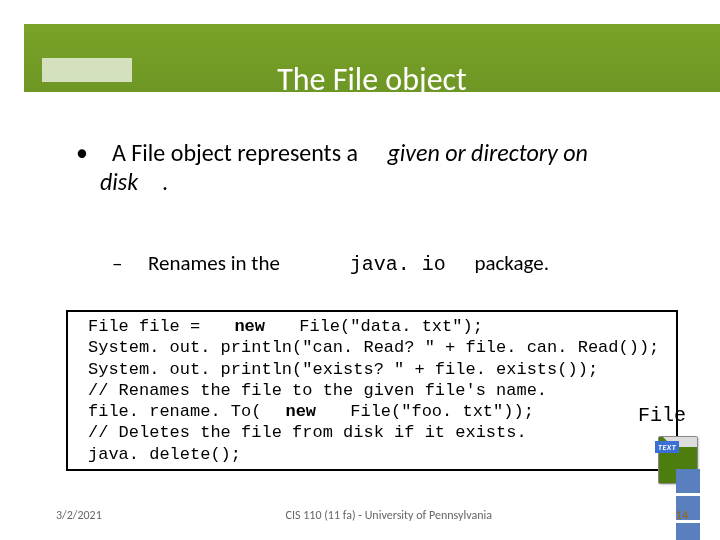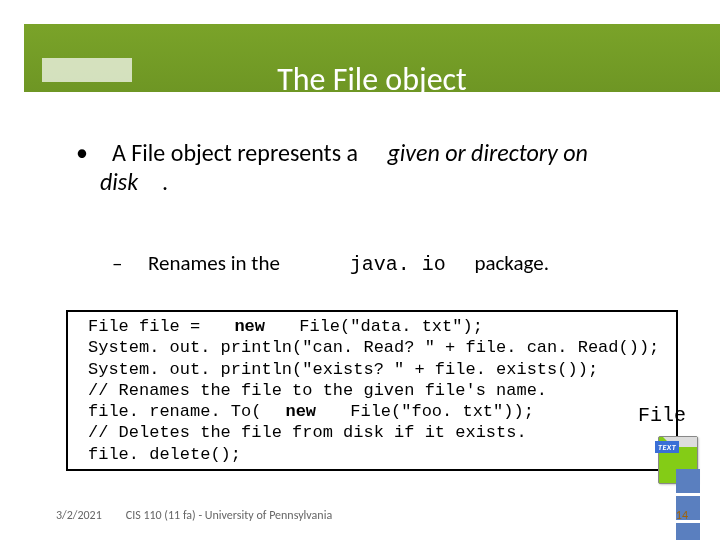--- a/index.html
+++ b/index.html
@@ -81,21 +81,21 @@
   .text-icon {
     position: absolute;
     right: 42px;
     top: 412px;
     width: 44px;
     height: 50px;
   }
   .text-icon .page {
     width: 40px;
     height: 48px;
-    background: #84cc16;
+    background: #4d7c0f;
     border: 1px solid #888;
     border-radius: 2px;
     position: relative;
     box-shadow: 1px 1px 2px rgba(0,0,0,0.2);
     font-style: italic;
   }
   .text-icon .fold {
     position: absolute;
     top: 0; right: 0;
     width: 0; height: 0;
@@ -128,21 +128,21 @@
     position: absolute;
     bottom: 18px;
     left: 0;
     right: 0;
     display: flex;
     justify-content: space-between;
     padding: 0 32px;
     font-size: 12px;
     color: #666;
   }
-  .footer .center { flex: 1; }
+  .footer .center { flex: 1; text-align: center; }
   .footer .page-num { color: #a16207; }
 </style>
 </head>
 <body>
 
 <div class="title-bar">
   <h1>The File object</h1>
   <div class="title-sep"></div>
 </div>
 
@@ -155,21 +155,21 @@
     <div class="dash">–</div>
     <div class="txt"><span>Renames in the </span><span class="mono">java. io</span><span> package.</span></div>
   </div>
 
   <div class="code-box"><span>File file = </span><span class="kw">new</span><span> File("data. txt");</span>
 <span>System. out. println("can. Read? " + file. can. Read());</span>
 <span>System. out. println("exists? " + file. exists());</span>
 <span>// Renames the file to the given file's name.</span>
 <span>file. rename. To(</span><span class="kw">new</span><span> File("foo. txt"));</span>
 <span>// Deletes the file from disk if it exists.</span>
-<span>file. delete();</span></div>
+<span>java. delete();</span></div>
 </div>
 
 <div class="file-label">File</div>
 
 <div class="text-icon">
   <div class="page">
     <div class="fold"></div>
     <div class="banner">TEXT</div>
     <div class="lines">
         <div></div>

